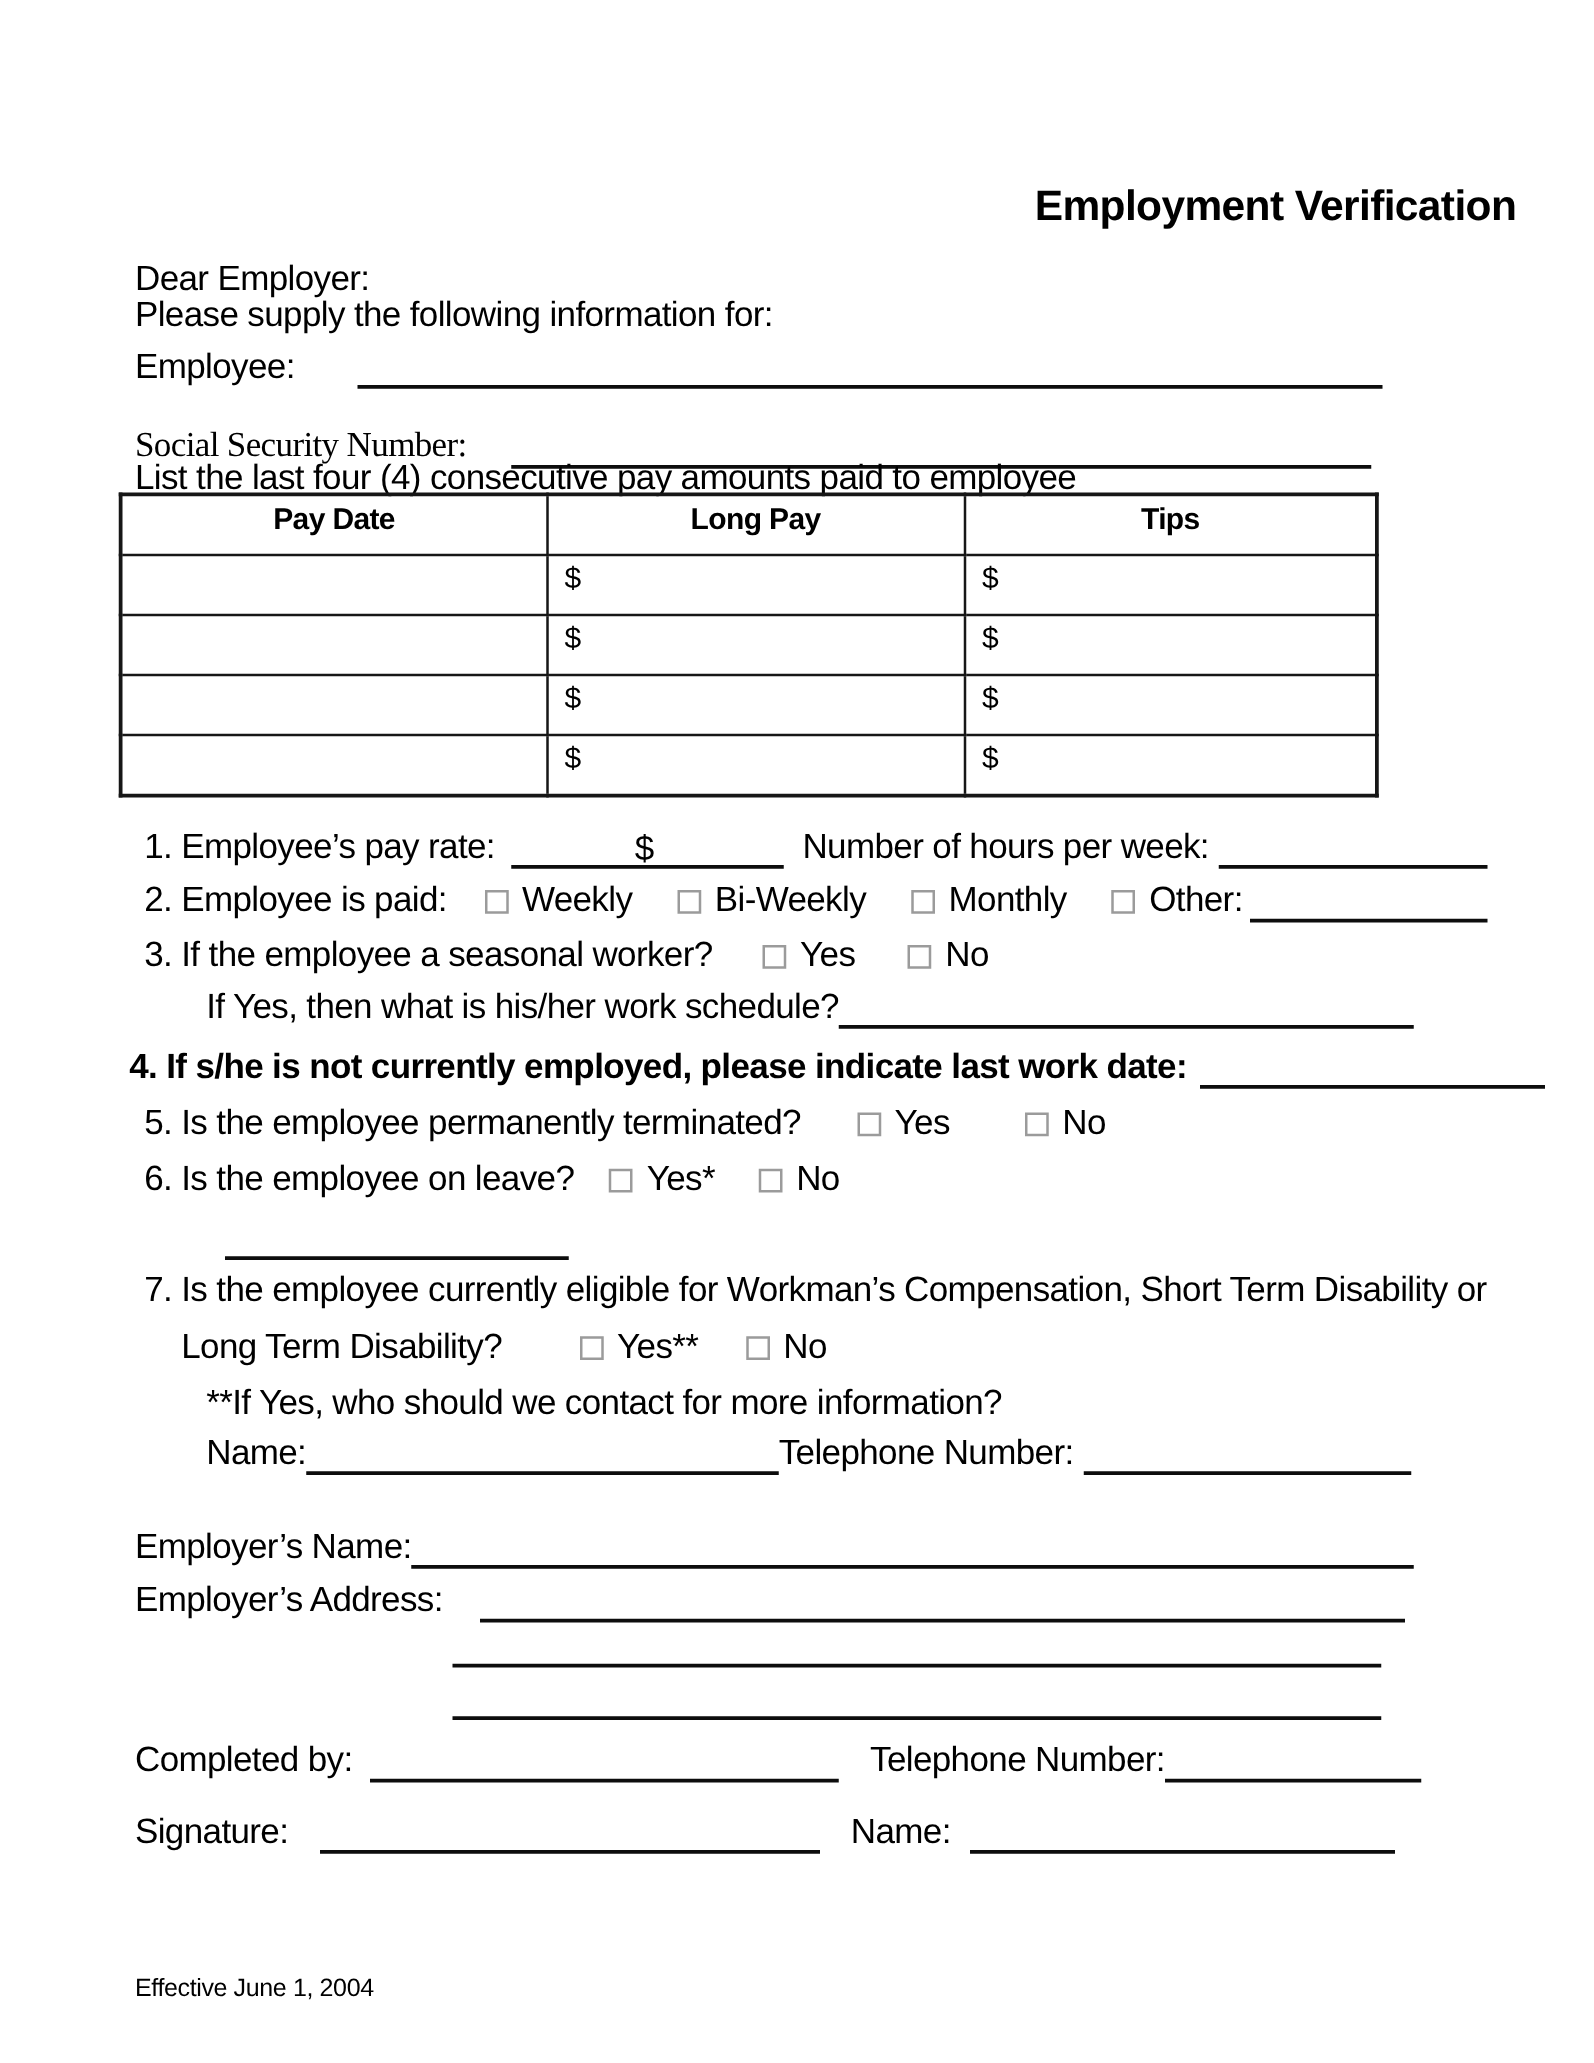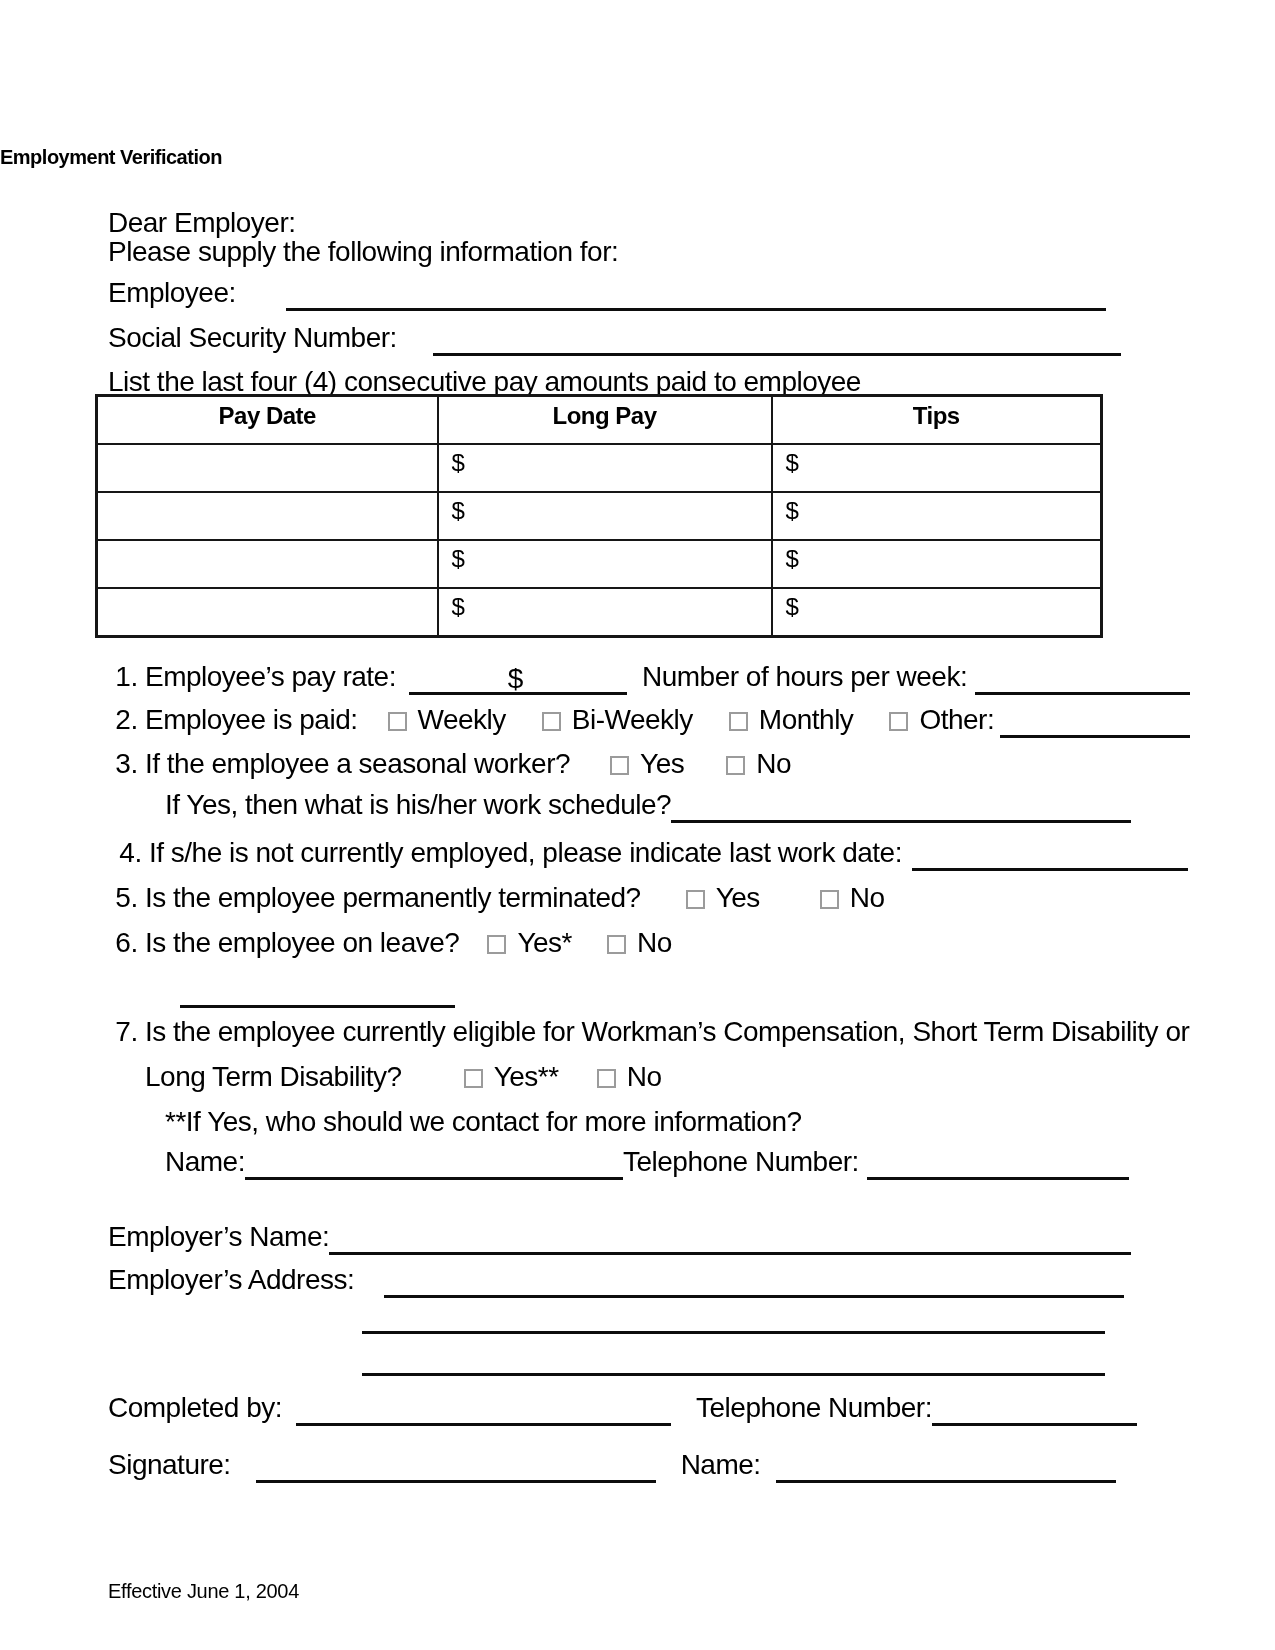--- a/index.html
+++ b/index.html
@@ -5,21 +5,21 @@
   html,body { margin:0; padding:0; }
   body {
     width:1275px; height:1650px; position:relative;
     background:#ffffff; color:#000000;
     font-family:"Liberation Sans","DejaVu Sans",sans-serif;
     letter-spacing:-0.5px;
     overflow:hidden;
   }
   .title {
     position:absolute; top:146px; left:0; width:1213px;
-    text-align:left; font-weight:700; font-size:20px;
+    text-align:right; font-weight:700; font-size:34px;
   }
   .fline {
     position:absolute; white-space:nowrap;
     height:30px; line-height:30px; font-size:28px;text-align:center;
   }
   .num { display:inline-block; width:37px; }
   .gap { display:inline-block; height:1px; vertical-align:baseline; }
   .ul {
     display:inline-block; line-height:27px;
     border-bottom:3px solid #0d0d0d; position:relative; top:2px;
@@ -59,21 +59,21 @@
 
 <div class="title">Employment Verification</div>
 
 <div class="fline" style="top:208px; left:108px;">Dear Employer:</div>
 <div class="fline" style="top:237px; left:108px;">Please supply the following information for:</div>
 
 <div class="fline" style="top:278px; left:108px;">
   <span>Employee:</span><span class="gap" style="width:50px;"></span><span class="ul" style="width:820px;">&nbsp;</span>
 </div>
 
-<div class="fline" style="top:323px; left:108px;">
+<div class="fline" style="top:342px; left:108px;font-family:Liberation Serif, serif;">
   <span>Social Security Number:</span><span class="gap" style="width:36px;"></span><span class="ul" style="width:688px;">&nbsp;</span>
 </div>
 
 <div class="fline" style="top:367px; left:108px;">List the last four (4) consecutive pay amounts paid to employee</div>
 
 <table class="paytable">
   <colgroup>
       <col style="width:341px;">
       <col style="width:334px;">
       <col style="width:330px;">
@@ -116,21 +116,21 @@
 </div>
 
 <div class="fline" style="top:749px; left:108px;">
   <span class="num">3.</span><span>If the employee a seasonal worker?</span><span class="gap" style="width:40px;"></span><span class="opt"><span class="cb"></span><span>Yes</span></span><span class="gap" style="width:42px;"></span><span class="opt"><span class="cb"></span><span>No</span></span>
 </div>
 
 <div class="fline" style="top:790px; left:165px;">
   <span>If Yes, then what is his/her work schedule?</span><span class="ul" style="width:460px;">&nbsp;</span>
 </div>
 
-<div class="fline" style="top:838px; left:112px;">
+<div class="fline" style="top:838px; left:96px;font-weight:bold;">
   <span class="num">4.</span><span>If s/he is not currently employed, please indicate last work date:</span><span class="gap" style="width:10px;"></span><span class="ul" style="width:276px;">&nbsp;</span>
 </div>
 
 <div class="fline" style="top:883px; left:108px;">
   <span class="num">5.</span><span>Is the employee permanently terminated?</span><span class="gap" style="width:45px;"></span><span class="opt"><span class="cb"></span><span>Yes</span></span><span class="gap" style="width:60px;"></span><span class="opt"><span class="cb"></span><span>No</span></span>
 </div>
 
 <div class="fline" style="top:928px; left:108px;">
   <span class="num">6.</span><span>Is the employee on leave?</span><span class="gap" style="width:28px;"></span><span class="opt"><span class="cb"></span><span>Yes*</span></span><span class="gap" style="width:35px;"></span><span class="opt"><span class="cb"></span><span>No</span></span>
 </div>

